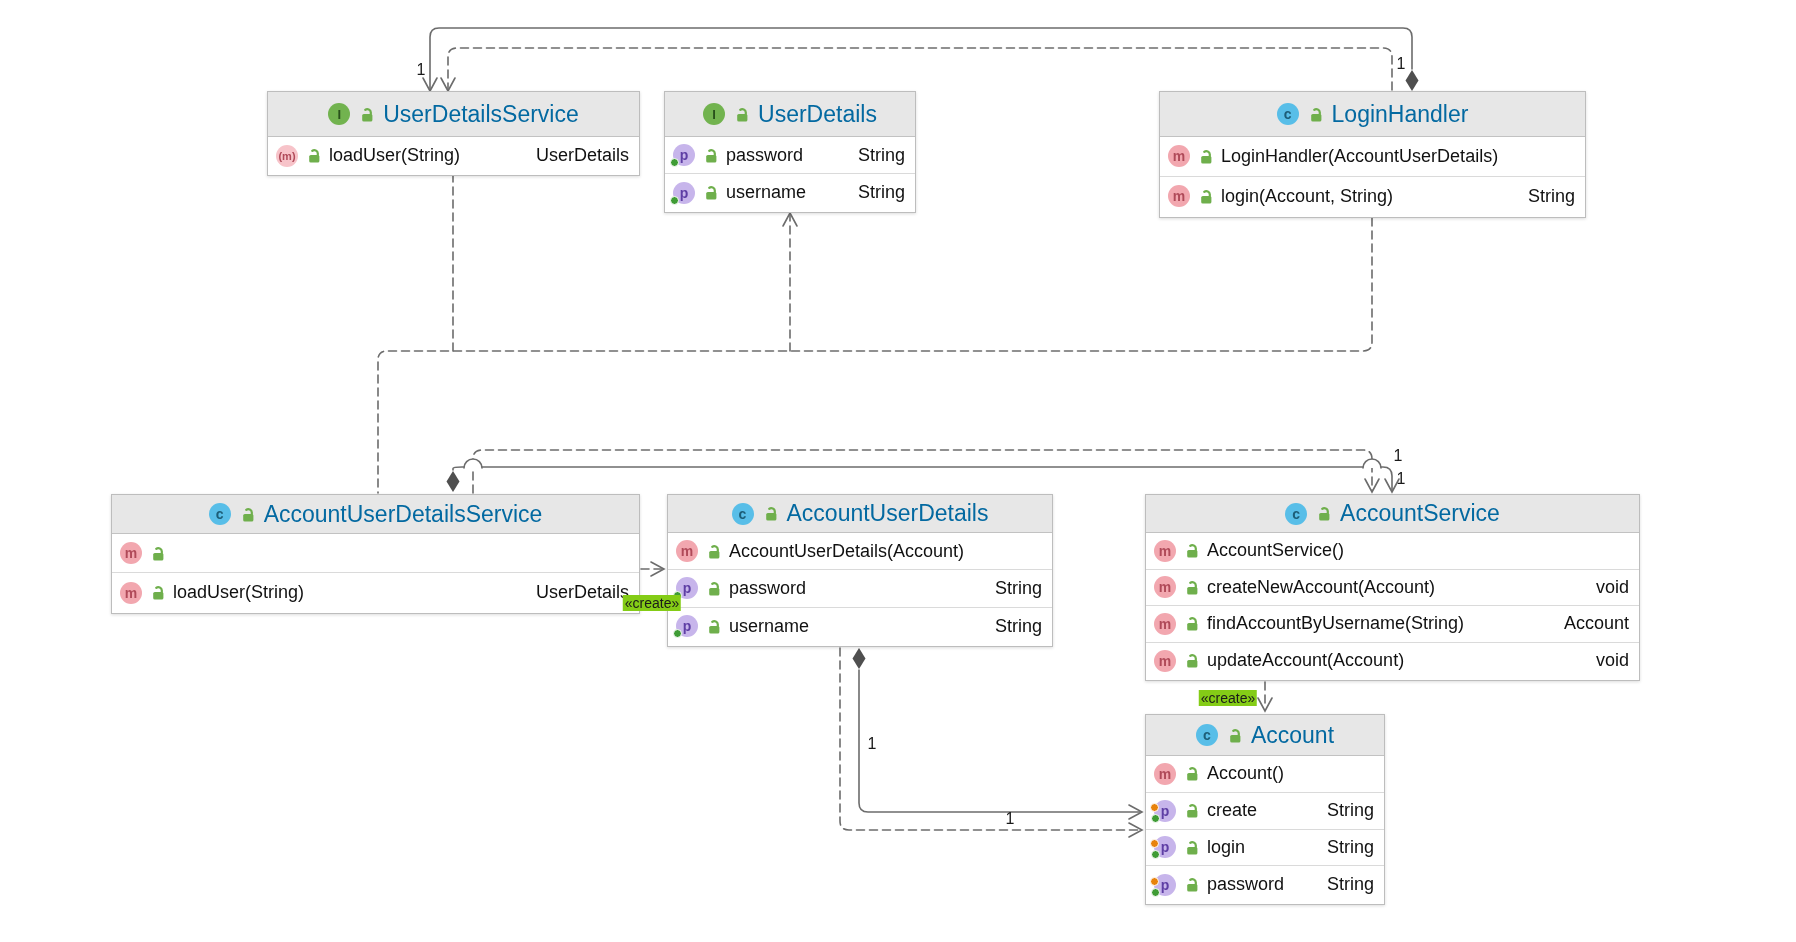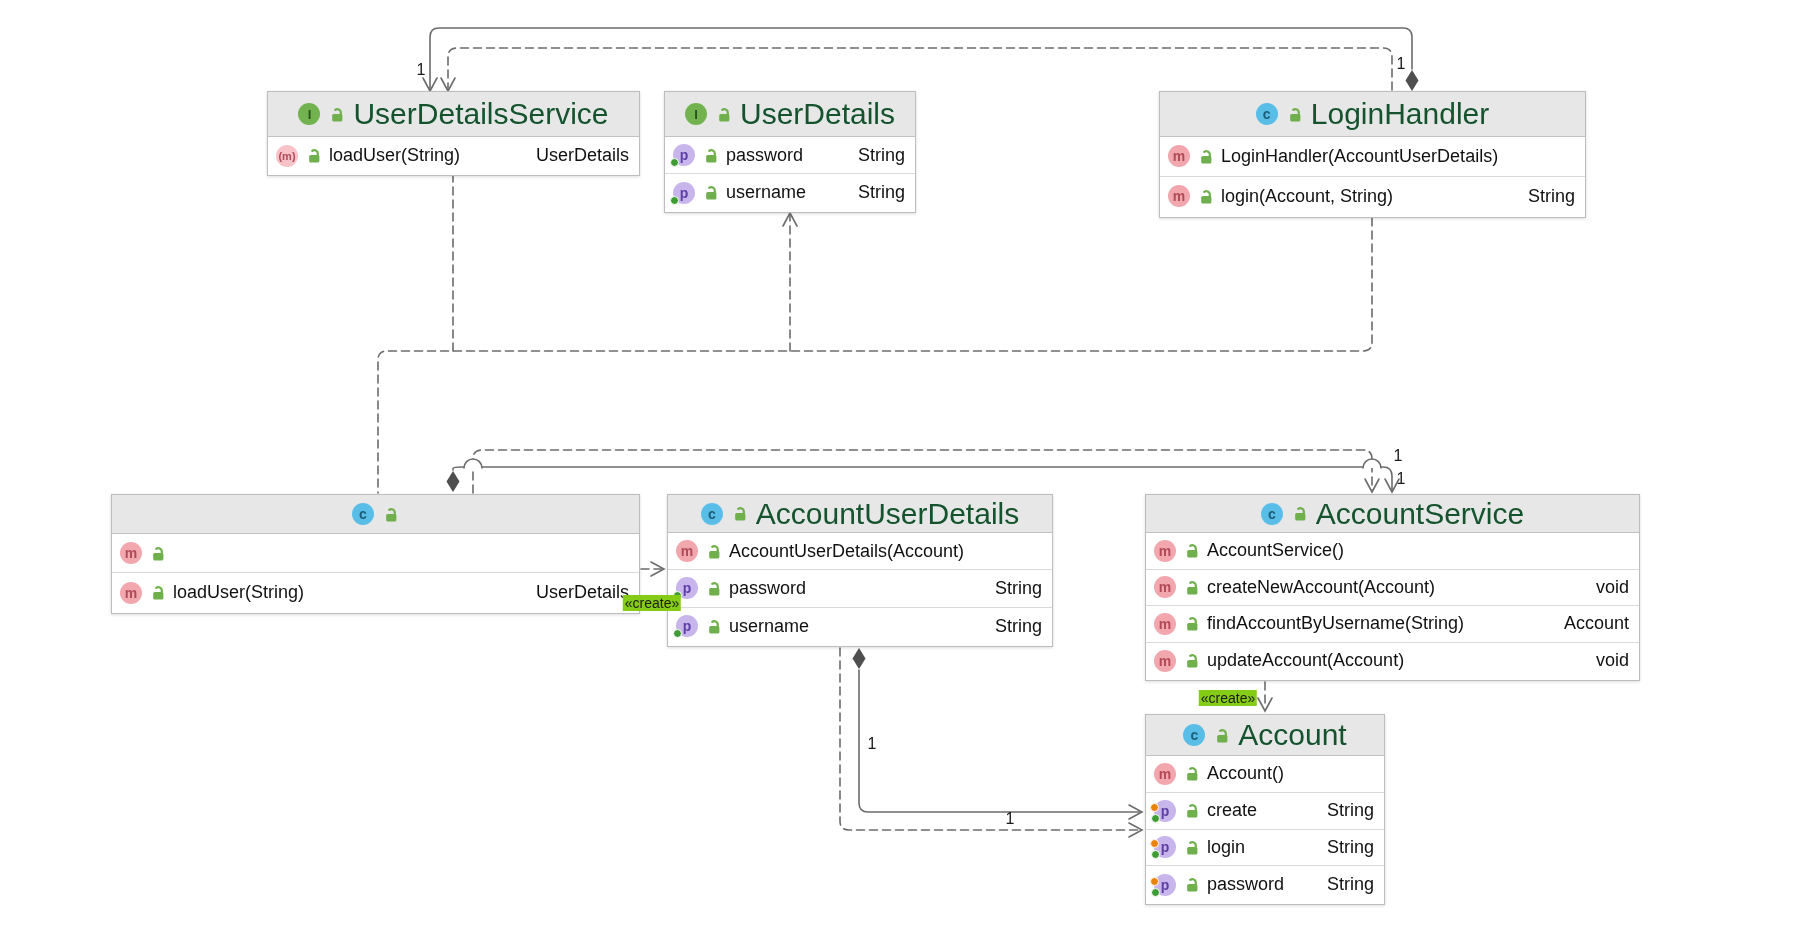--- a/index.html
+++ b/index.html
@@ -4,21 +4,21 @@
 <style>
   html,body{margin:0;padding:0;background:#ffffff;}
   #canvas{position:relative;width:1796px;height:942px;background:#ffffff;overflow:hidden;
           font-family:"Liberation Sans", sans-serif;}
   svg#edge-layer{position:absolute;left:0;top:0;width:1796px;height:942px;pointer-events:none;}
 
   .uml-box{position:absolute;background:#ffffff;border:1px solid #bdbdbd;box-sizing:border-box;
            box-shadow:0 1px 3px rgba(0,0,0,.14);}
   .uml-header{background:#e7e7e7;border-bottom:1px solid #c2c2c2;display:flex;align-items:center;
               justify-content:center;gap:8px;box-sizing:border-box;}
-  .uml-title{font-size:30px;color:#14532d;white-space:nowrap;text-align:right;}
+  .uml-title{font-size:23px;color:#0369a1;white-space:nowrap;text-align:right;}
   .uml-rows{display:flex;flex-direction:column;}
   .member-row{display:flex;align-items:center;gap:7px;padding:0 10px 0 8px;box-sizing:border-box;
               border-bottom:1px solid #dadada;background:#fff;}
   .member-row:last-child{border-bottom:none;}
   .member-label{font-size:18px;color:#111;white-space:nowrap;}
   .member-type{font-size:18px;color:#111;white-space:nowrap;margin-left:auto;}
 
   .icon-circle{width:22px;height:22px;border-radius:50%;display:flex;align-items:center;
                justify-content:center;flex:0 0 auto;position:relative;font-weight:bold;}
   .icon-class{background:#58bee8;color:#1d5e78;font-size:14px;}
@@ -150,20 +150,21 @@
           </div>
         </div>
       </div>
       <div class="uml-box" style="left: 111px; top: 494px; width: 529px; height: 120px;">
         <div class="uml-header" style="height: 39px;">
           <span class="icon-circle icon-class">c</span>
           <svg class="lock-icon" width="17" height="17" viewBox="0 0 17 17">
             <path d="M12.8 8.2 V6.4 A3.4 3.4 0 0 0 7.2 3.9" fill="none" stroke="#6faf4c" stroke-width="2.2" stroke-linecap="round"></path>
             <rect x="4.2" y="8" width="10.2" height="7.6" rx="1.6" fill="#6faf4c"></rect>
           </svg>
+          <span class="uml-title">AccountUserDetailsService</span>
         </div>
         <div class="uml-rows">
           <div class="member-row" style="height: 39px;">
             <span class="icon-circle icon-method">m</span>
             <svg class="lock-icon" width="17" height="17" viewBox="0 0 17 17">
               <path d="M12.8 8.2 V6.4 A3.4 3.4 0 0 0 7.2 3.9" fill="none" stroke="#6faf4c" stroke-width="2.2" stroke-linecap="round"></path>
               <rect x="4.2" y="8" width="10.2" height="7.6" rx="1.6" fill="#6faf4c"></rect>
             </svg>
           </div>
           <div class="member-row" style="height: 39px;">

